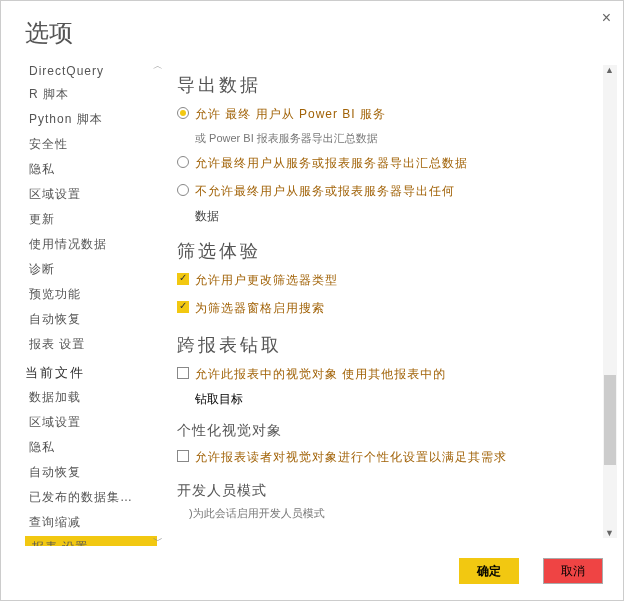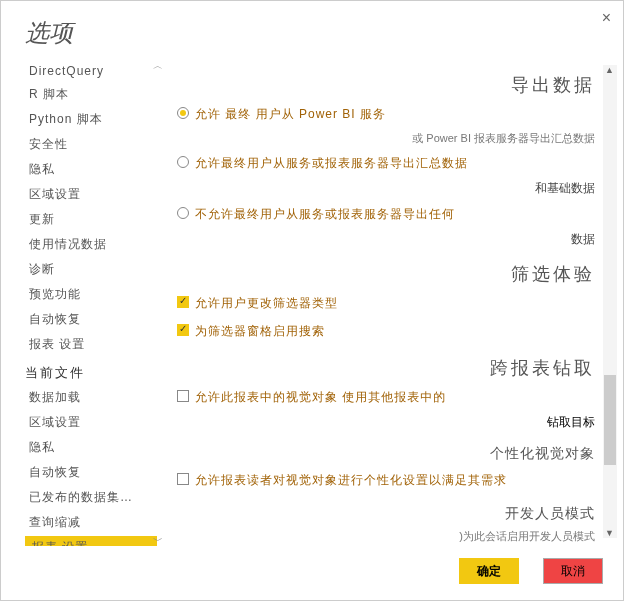--- a/index.html
+++ b/index.html
@@ -1,31 +1,31 @@
 <!DOCTYPE html>
 <html><head>
 <meta charset="utf-8">
 <style>
 * { box-sizing: border-box; margin: 0; padding: 0; }
 body { font-family: "Microsoft YaHei", "Segoe UI", sans-serif; font-size: 12px; color: #333; background: #fff; }
 .dialog { width: 624px; height: 601px; border: 1px solid #ccc; display: flex; flex-direction: column; position: relative; }
 .close-x { position: absolute; top: 8px; right: 12px; font-size: 16px; color: #666; cursor: pointer; }
-.title { font-size: 24px; font-weight: 300; color: #555; padding: 16px 24px 8px; font-style: italic; }
+.title { font-size: 24px; font-weight: 300; color: #555; padding: 16px 24px 8px; }
 .body { flex: 1; display: flex; padding: 0 0 0 24px; overflow: hidden; }
 .sidebar { width: 140px; position: relative; overflow: hidden; padding-right: 8px; }
 .sidebar-inner { display: flex; flex-direction: column; gap: 2px; padding-top: 4px; }
 .cat { font-weight: 400; font-size: 13px; color: #333; padding: 6px 0 2px; letter-spacing: 2px; }
 .item { font-size: 12px; color: #555; padding: 3px 0 3px 4px; cursor: pointer; letter-spacing: 1px; }
 .item.sel { background: #f2c811; }
 .item.sel-bar { border-left: 3px solid #f2c811; padding-left: 4px; }
 .scroll-arrow { position: absolute; right: 2px; width: 10px; height: 10px; color: #888; font-size: 10px; }
 .scroll-up { top: 2px; }
 .scroll-down { bottom: 2px; }
 .content { flex: 1; overflow: hidden; position: relative; padding: 8px 28px 8px 12px; }
-.content-inner { display: flex; flex-direction: column; gap: 6px; text-align: right; }
+.content-inner { display: flex; flex-direction: column; gap: 6px; }
 .sec-title { font-size: 18px; font-weight: 300; color: #555; letter-spacing: 3px; margin-top: 8px; }
 .radio-row, .check-row { display: flex; align-items: flex-start; gap: 6px; padding: 2px 0; }
 .radio { width: 12px; height: 12px; border: 1px solid #888; border-radius: 50%; flex-shrink: 0; margin-top: 2px; position: relative; }
 .radio.checked::after { content: ""; position: absolute; inset: 2px; background: #f2c811; border-radius: 50%; }
 .check { width: 12px; height: 12px; border: 1px solid #888; flex-shrink: 0; margin-top: 2px; position: relative; }
 .check.checked { background: #f2c811; border-color: #f2c811; }
 .check.checked::after { content: "✓"; position: absolute; top: -2px; left: 1px; font-size: 10px; color: #333; }
 .opt-label { font-size: 12px; color: #a16207; line-height: 1.5; letter-spacing: 1px; }
 .sub-label { font-size: 11px; color: #777; margin-left: 18px; }
 .scroll-track { position: absolute; right: 6px; top: 8px; bottom: 8px; width: 14px; background: #f4f4f4; }
@@ -77,21 +77,20 @@
         <div class="sec-title">导出数据</div>
         <div class="radio-row">
           <span class="radio checked"></span>
           <span class="opt-label">允许 最终 用户从 Power BI 服务</span>
         </div>
         <div class="sub-label">或 Power BI 报表服务器导出汇总数据</div>
         <div class="radio-row">
           <span class="radio"></span>
           <span class="opt-label">允许最终用户从服务或报表服务器导出汇总数据</span>
         </div>
-        <div class="sub-label" style="margin-left:18px;font-size:12px;color:#444;">和基础数据</div>
         <div class="radio-row">
           <span class="radio"></span>
           <span class="opt-label">不允许最终用户从服务或报表服务器导出任何</span>
         </div>
         <div class="sub-label" style="font-size:12px;color:#444;">数据</div>
 
         <div class="sec-title">筛选体验</div>
         <div class="check-row">
           <span class="check checked"></span>
           <span class="opt-label">允许用户更改筛选器类型</span>

